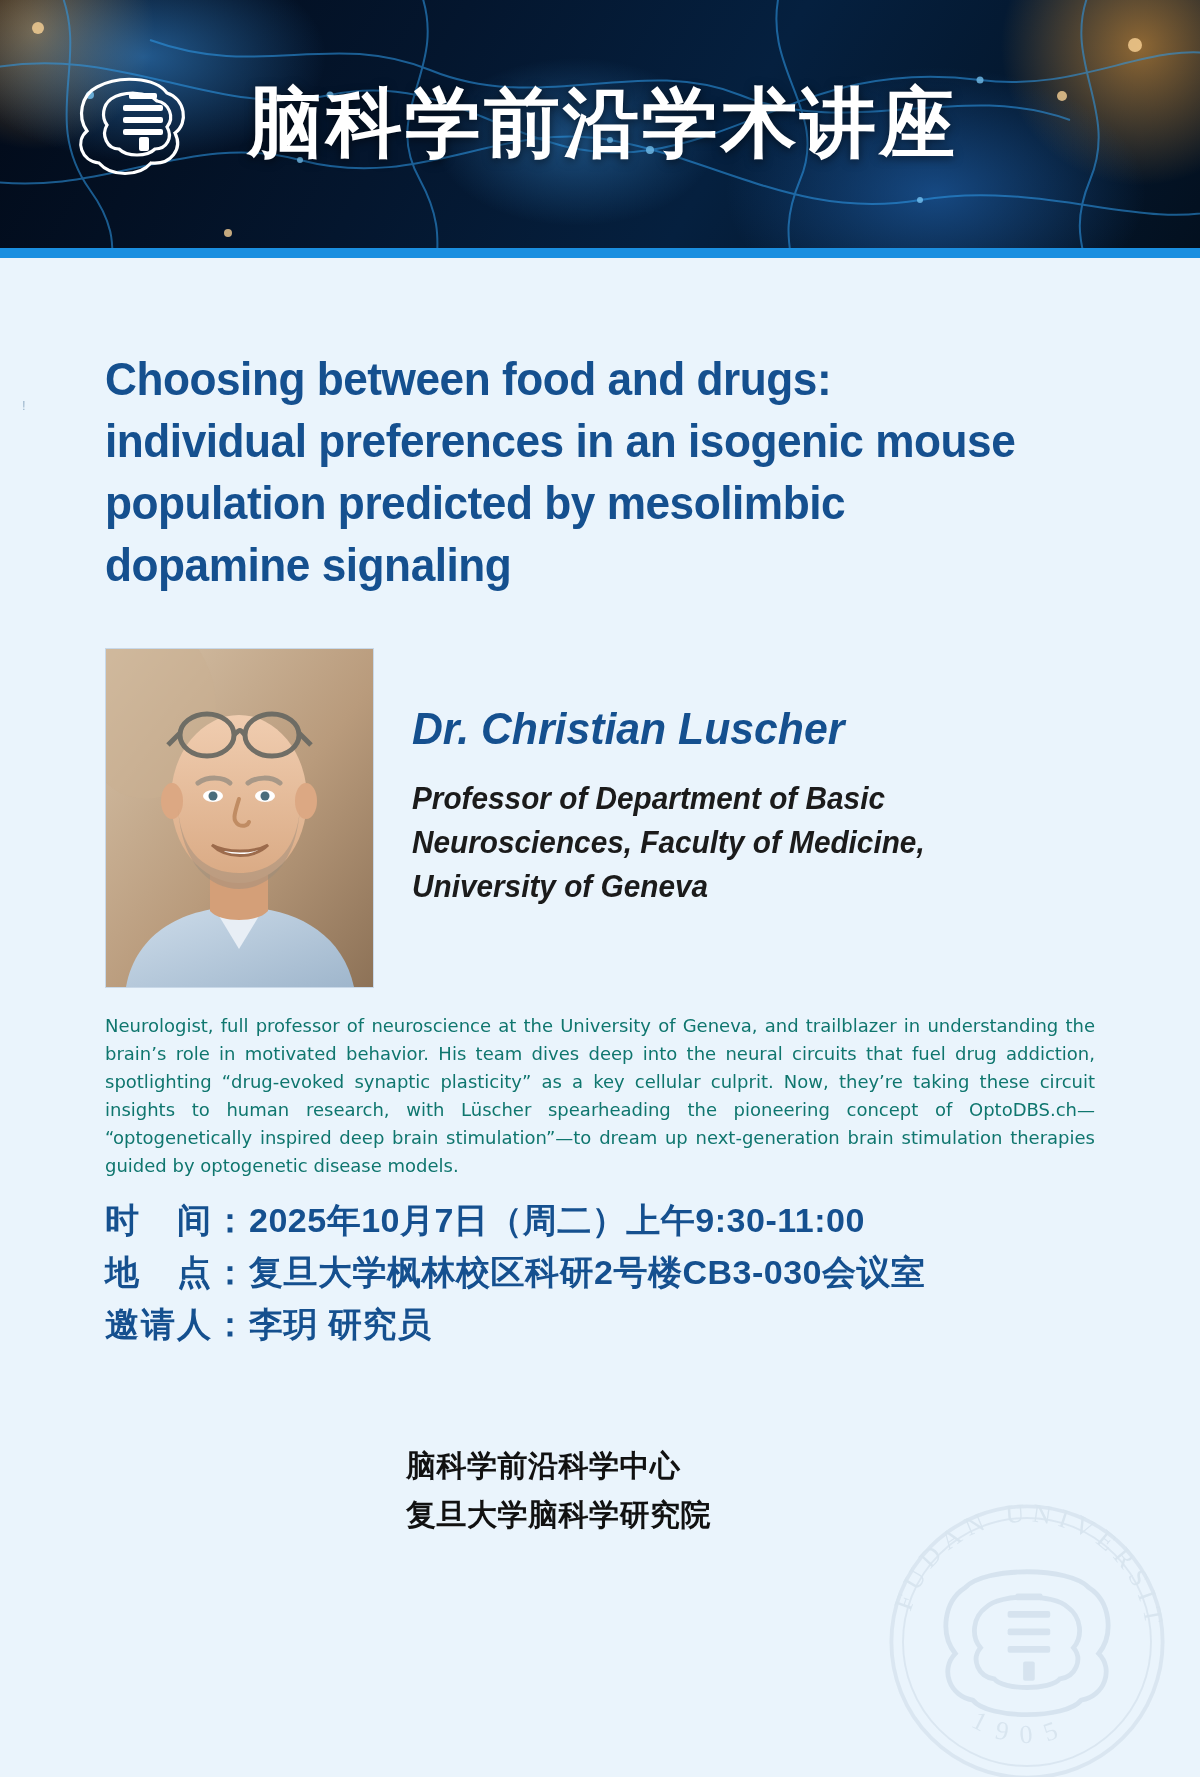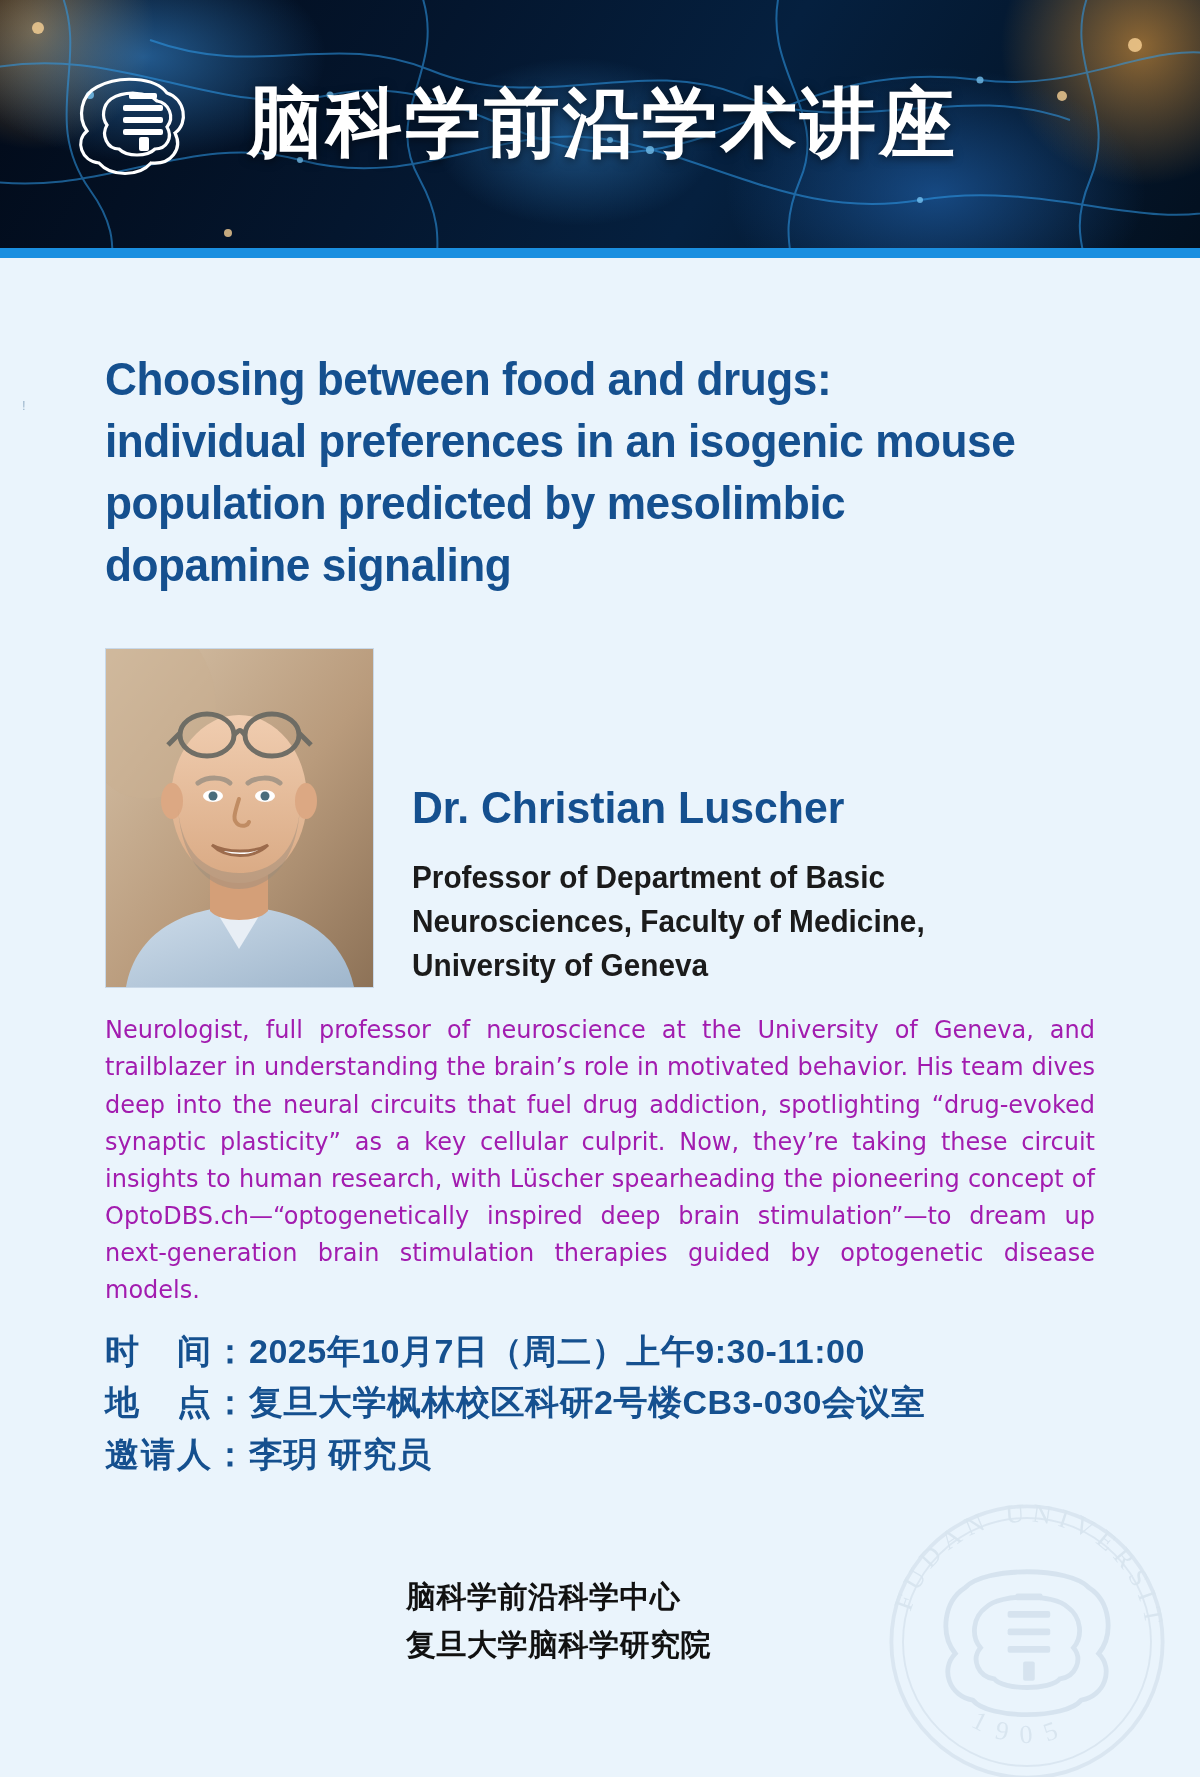--- a/index.html
+++ b/index.html
@@ -95,21 +95,22 @@
     font-weight: bold;
     color: #15508f;
     letter-spacing: -0.5px;
     transform: scaleX(0.94);
     transform-origin: left center;
   }
 
   .speaker-block {
     margin-top: 52px;
     display: flex;
-    align-items: flex-end;
+    align-items: flex-start;
+    font-style: italic;
   }
   .portrait {
     width: 267px;
     height: 338px;
     flex: 0 0 auto;
     border: 1px solid #c8d8e8;
     overflow: hidden;
     background: #bfa893;
     position: relative;
   }
@@ -135,23 +136,23 @@
     font-weight: bold;
     line-height: 1.42;
     color: #1b1b1b;
     transform: scaleX(0.96);
     transform-origin: left center;
   }
 
   .bio {
     margin-top: 24px;
     font-family: "DejaVu Sans", sans-serif;
-    font-size: 24px;
+    font-size: 18px;
     line-height: 1.55;
-    color: #a21caf;
+    color: #0f766e;
     text-align: justify;
     text-justify: inter-word;
   }
 
   .details {
     margin-top: 16px;
   }
   .detail-line {
     font-family: "Liberation Sans", sans-serif;
     font-size: 34px;

